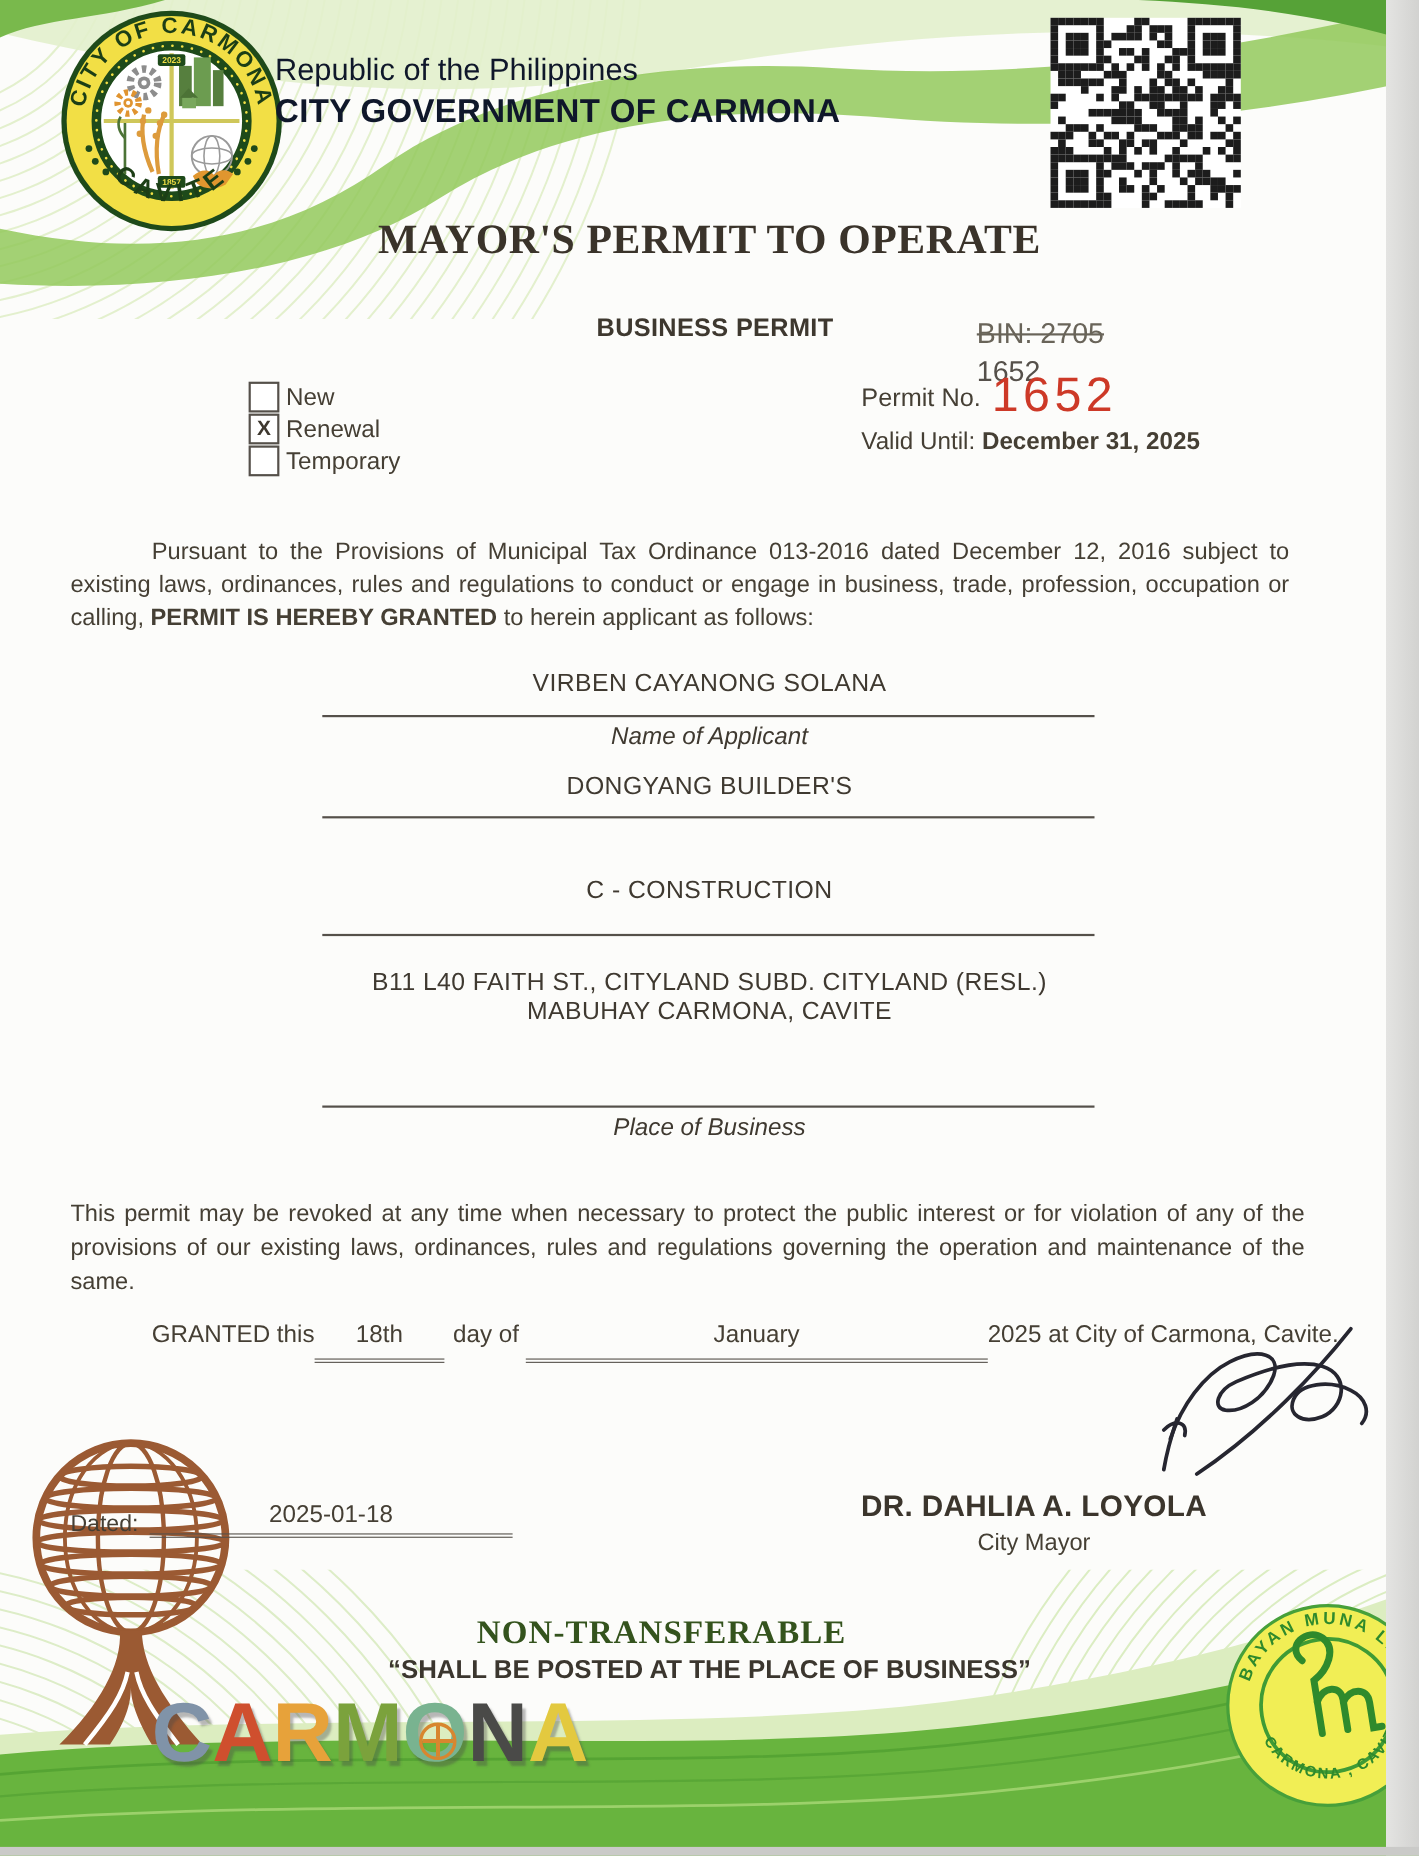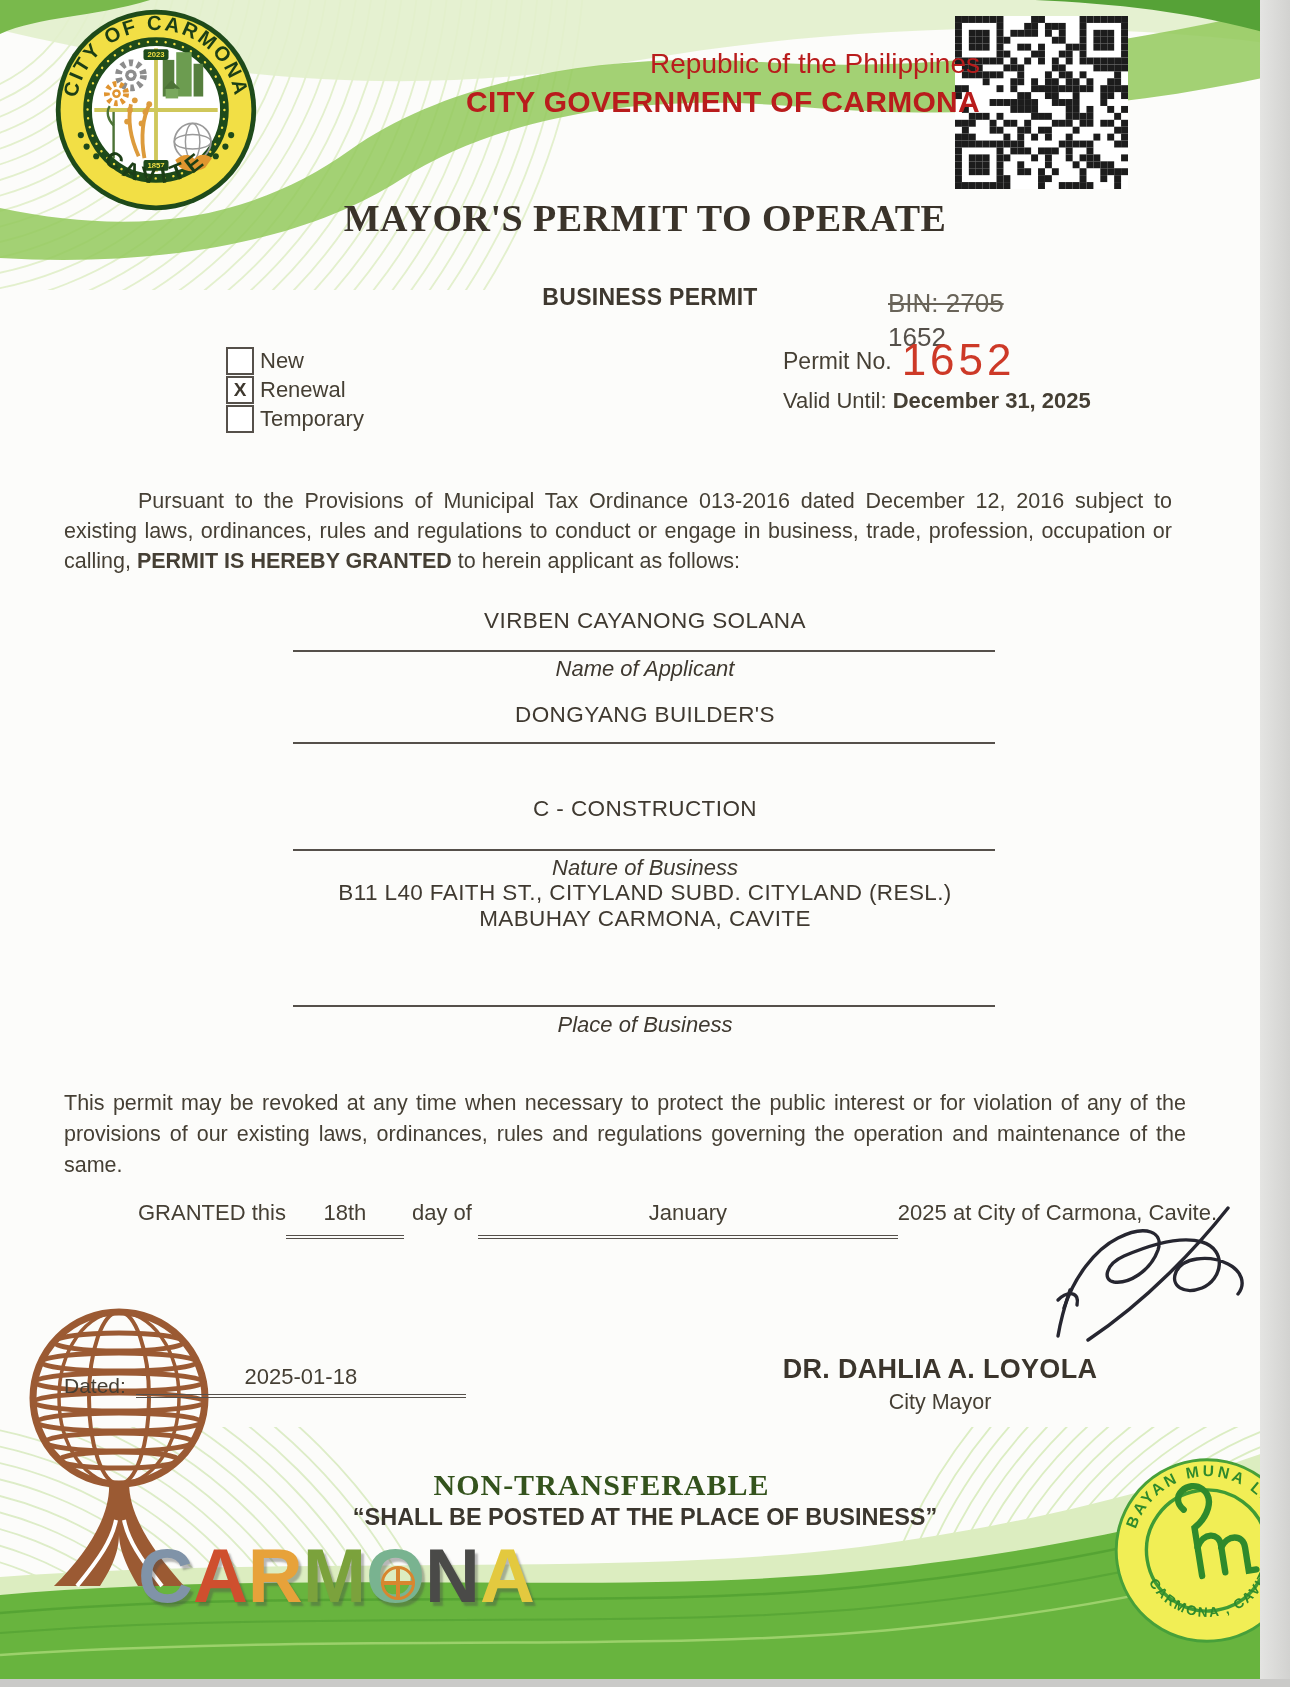--- a/index.html
+++ b/index.html
@@ -12,21 +12,21 @@
   svg{display:block;}
   
   #deco-top{left:0;top:0;width:1290px;height:290px;z-index:1;pointer-events:none;}
   #deco-bottom{left:0;top:1427px;width:1290px;height:260px;z-index:1;pointer-events:none;}
   #edge-right{left:1260px;top:0;width:30px;height:1687px;z-index:9;
     background:linear-gradient(90deg,#e4e4e2,#d2d2d0);}
   #edge-bottom{left:0;top:1679px;width:1290px;height:8px;z-index:9;background:#cacac8;}
   
   #city-seal{left:50px;top:4px;width:212px;height:212px;z-index:4;}
   #qr{left:950px;top:16px;width:183px;height:173px;z-index:4;}
-  #header-block{left:250px;top:46px;width:730px;text-align:right;z-index:5;color:#b91c1c;}
+  #header-block{left:250px;top:46px;width:730px;text-align:left;z-index:5;color:#0f172a;}
   #header-block .h1{font-size:28px;line-height:36px;}
   #header-block .h3{font-size:30px;font-weight:bold;line-height:40px;letter-spacing:.3px;}
   #doc-title{left:0;top:196px;width:1290px;text-align:center;z-index:5;
     font-family:"Liberation Serif", serif;font-weight:bold;font-size:38px;
     color:#3a332a;letter-spacing:.5px;}
   #doc-subtitle{left:0;top:284px;width:1300px;text-align:center;z-index:5;
     font-weight:bold;font-size:23px;color:#3e382f;letter-spacing:.3px;}
   #bin-block{left:888px;top:288px;z-index:5;font-size:26px;color:#696459;}
   #bin-block .bin-label{text-decoration:line-through;}
   #bin-block .bin-number{margin-top:3px;color:#55504a;}
@@ -648,21 +648,20 @@
 
   <div class="abs cfield value" style="top:608px">VIRBEN CAYANONG SOLANA</div>
   <div class="abs fline" style="top:650px"></div>
   <div class="abs cfield flabel" style="top:656px">Name of Applicant</div>
 
   <div class="abs cfield value" style="top:702px">DONGYANG BUILDER'S</div>
   <div class="abs fline" style="top:742px"></div>
 
   <div class="abs cfield value" style="top:796px">C - CONSTRUCTION</div>
   <div class="abs fline" style="top:849px"></div>
-  <div class="abs cfield flabel" style="top:855px">Nature of Business</div>
 
   <div class="abs cfield value" style="top:880px">B11 L40 FAITH ST., CITYLAND SUBD. CITYLAND (RESL.)</div>
   <div class="abs cfield value" style="top:906px">MABUHAY CARMONA, CAVITE</div>
   <div class="abs fline" style="top:1005px"></div>
   <div class="abs cfield flabel" style="top:1012px">Place of Business</div>
 
   <div id="revocation" class="abs">This permit may be revoked at any time when necessary to protect the public interest or for violation of any of the provisions of our existing laws, ordinances, rules and regulations governing the operation and maintenance of the same.</div>
 
   <div id="granted-row" class="abs">
     <span>GRANTED this</span>

